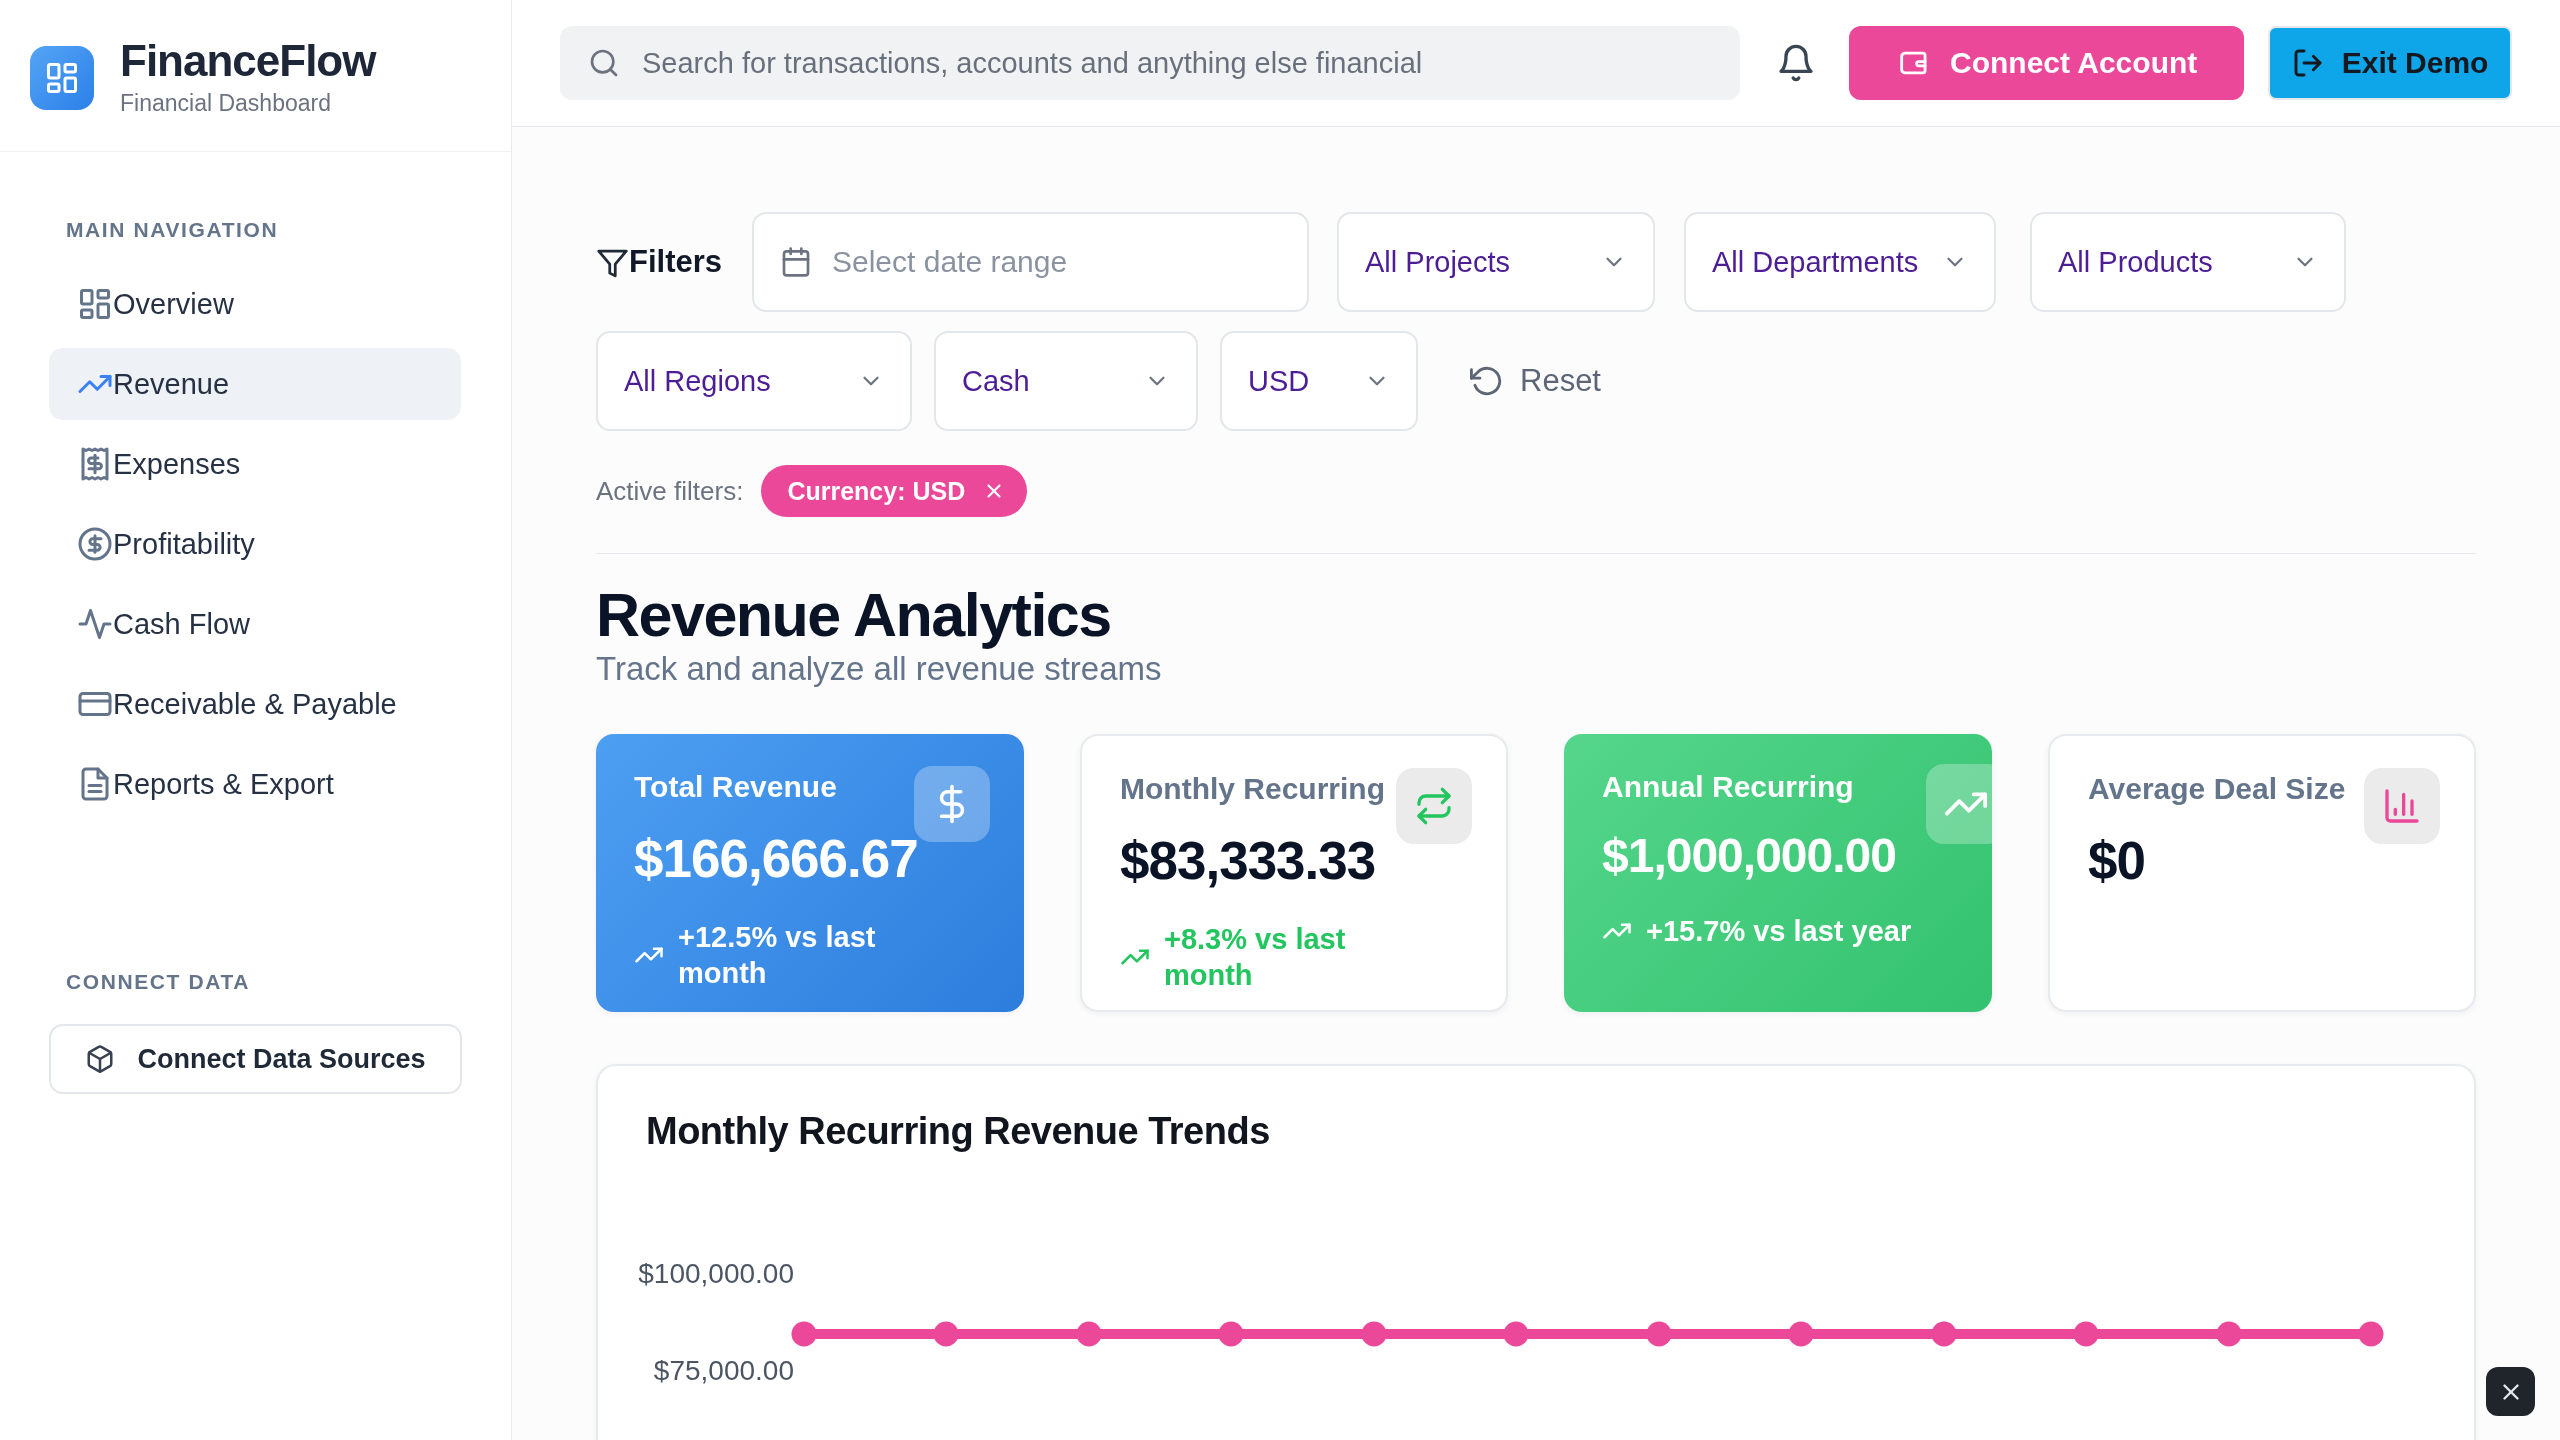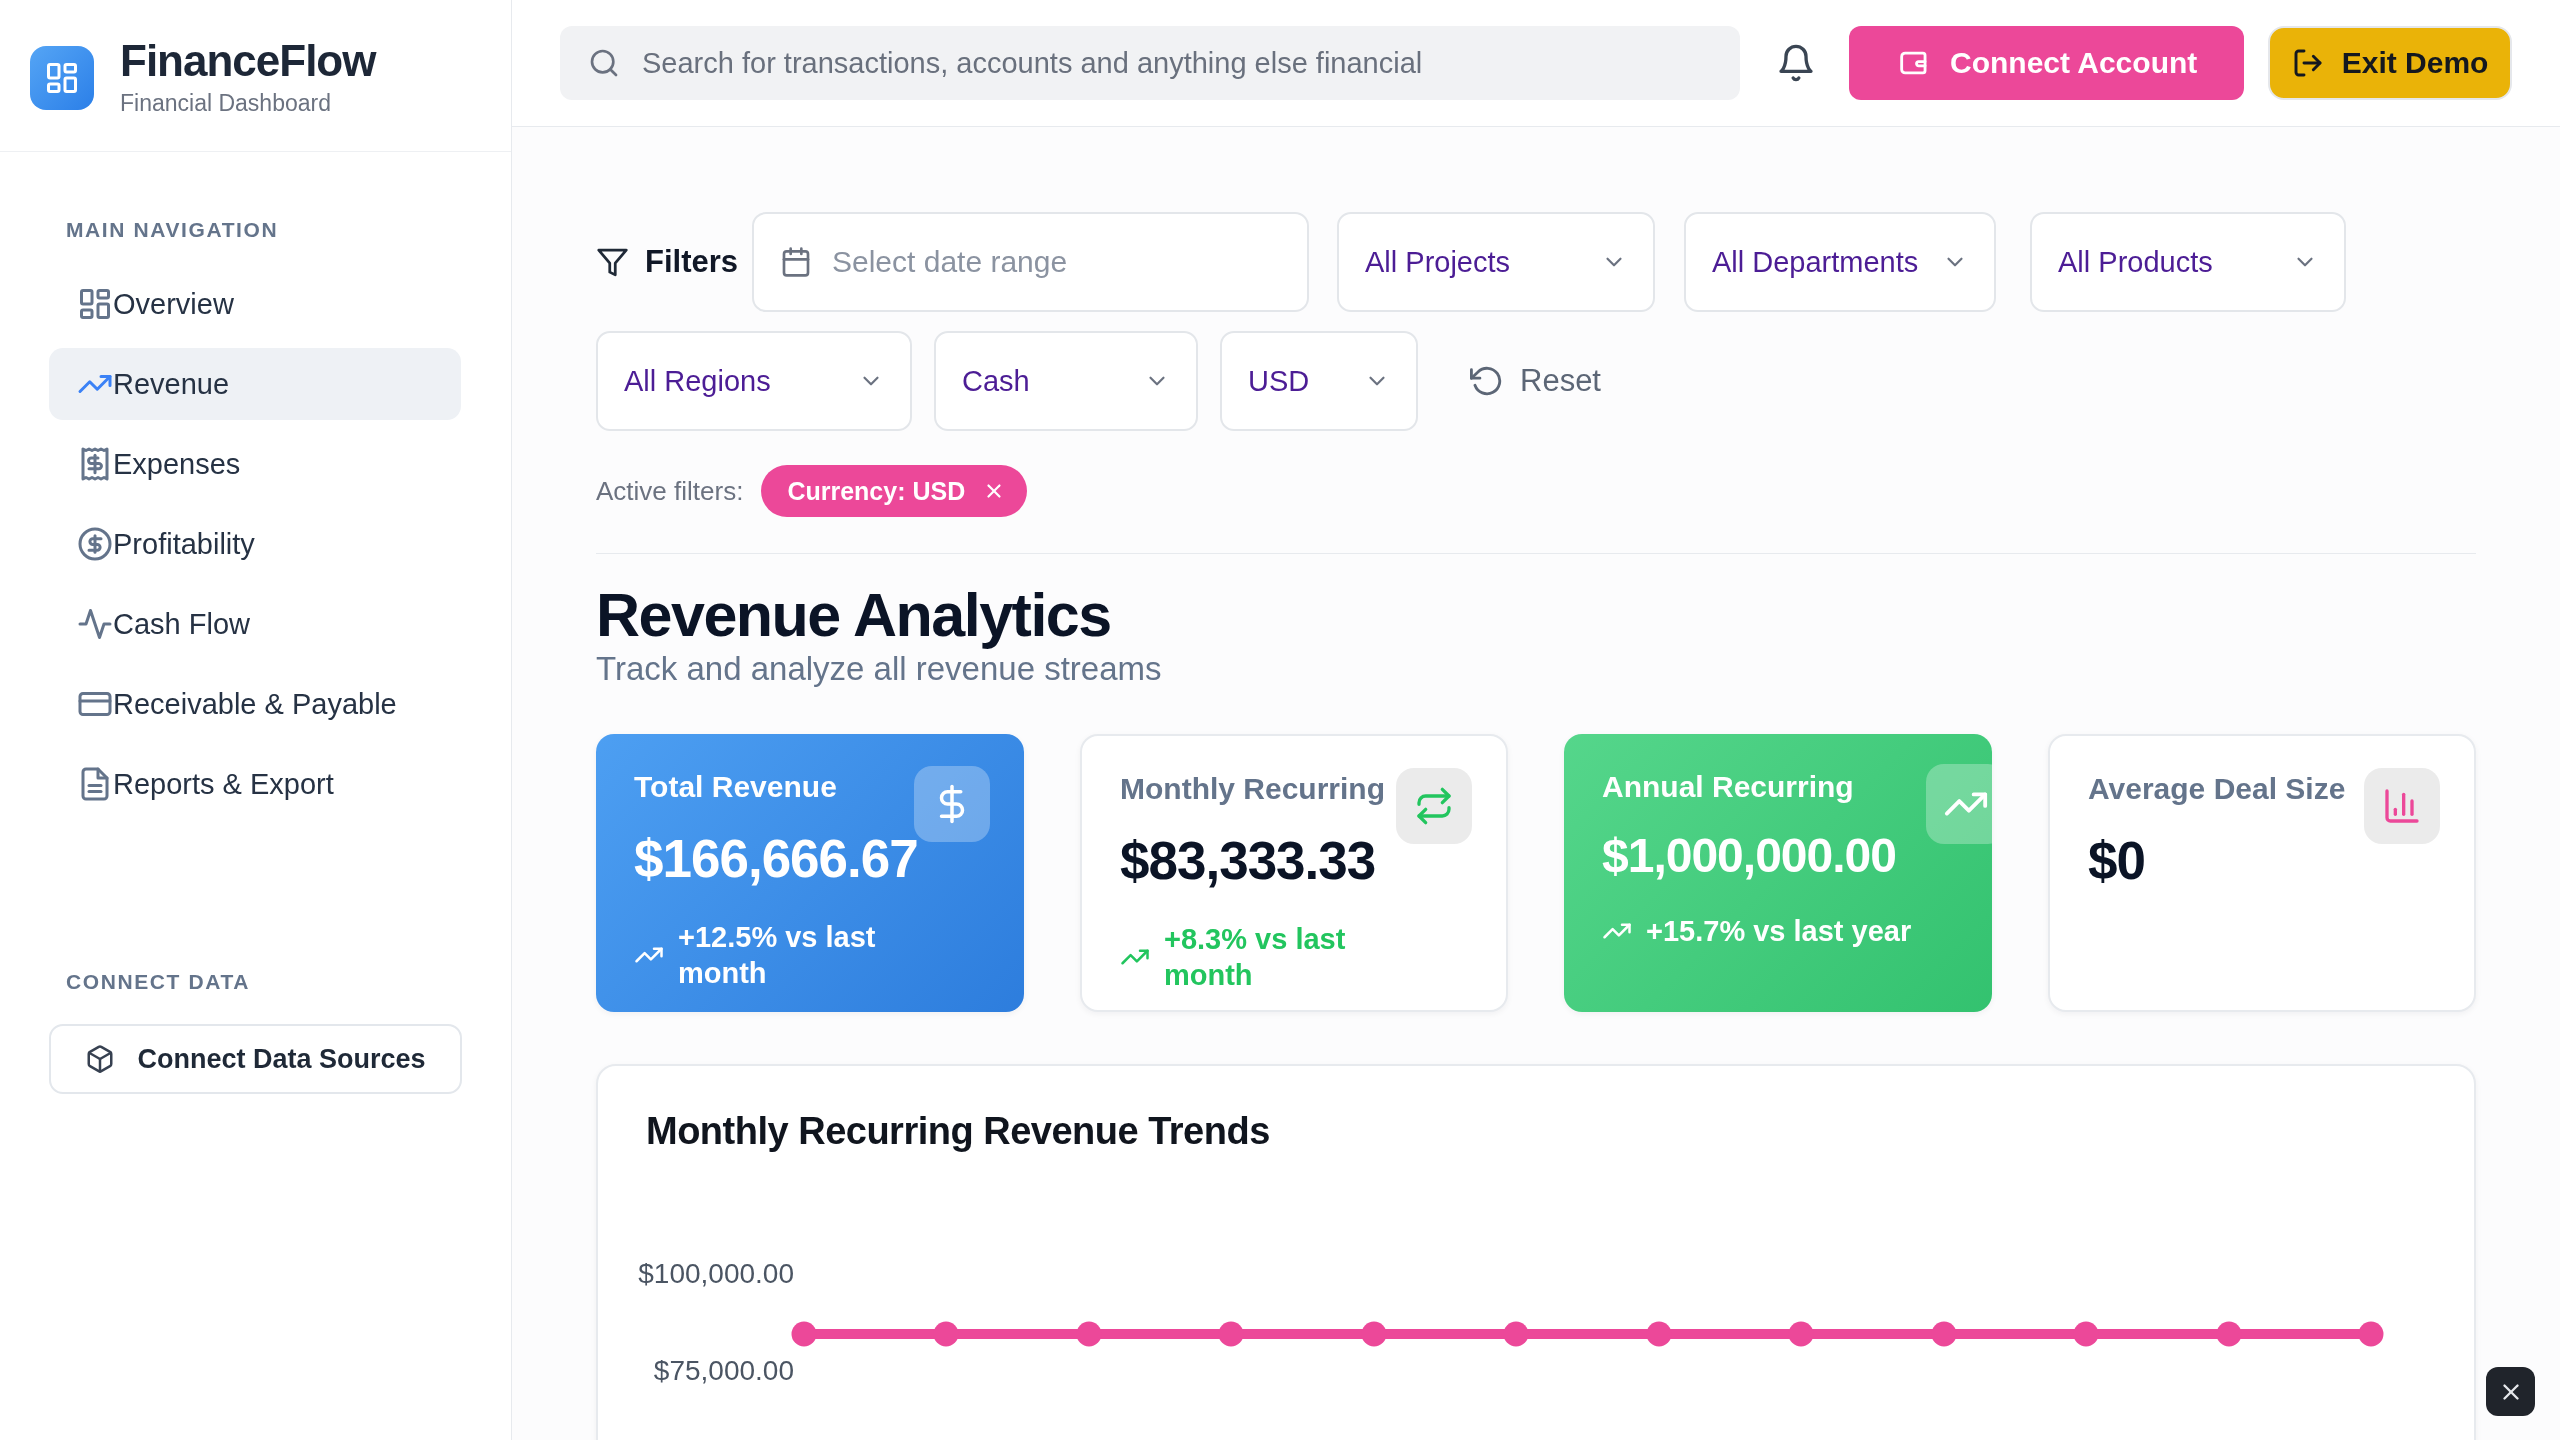--- a/index.html
+++ b/index.html
@@ -23,26 +23,26 @@
   .nav-item.active{background:#eef1f5;}
   .connect-heading{margin:150px 0 0 66px;font-size:21px;font-weight:700;letter-spacing:1.6px;color:#64748b;}
   .connect-btn{margin:30px 50px 0 49px;width:413px;height:70px;border:2px solid #e3e7ec;border-radius:14px;background:#fff;display:flex;align-items:center;justify-content:center;gap:22px;font-size:27px;font-weight:600;color:#1f2937;cursor:pointer;}
   
   .topbar{position:absolute;left:512px;top:0;right:0;height:127px;background:#fff;border-bottom:1px solid #e7eaee;display:flex;align-items:center;padding:0 48px;}
   .search{flex:0 0 1180px;height:74px;background:#f1f2f4;border-radius:12px;display:flex;align-items:center;gap:22px;padding:0 28px;}
   .search input{flex:1;background:transparent;border:none;outline:none;font-size:29px;color:#374151;font-family:inherit;}
   .search input::placeholder{color:#69707d;}
   .bell-wrap{margin-left:26px;width:60px;height:60px;display:flex;align-items:center;justify-content:center;cursor:pointer;}
   .btn-primary{margin-left:24px;width:400px;height:74px;border-radius:12px;background:#ec4899;color:#fff;font-size:30px;font-weight:700;display:flex;align-items:center;justify-content:center;gap:20px;border:none;cursor:pointer;font-family:inherit;}
-  .btn-ghost{margin-left:24px;width:247px;height:74px;border-radius:16px;background:#eab308;border:2px solid #e5e7eb;color:#14181f;font-size:30px;font-weight:700;display:flex;align-items:center;justify-content:center;gap:18px;cursor:pointer;font-family:inherit;}
+  .btn-ghost{margin-left:24px;width:247px;height:74px;border-radius:8px;background:#0ea5e9;border:2px solid #e5e7eb;color:#14181f;font-size:30px;font-weight:700;display:flex;align-items:center;justify-content:center;gap:18px;cursor:pointer;font-family:inherit;}
   
   .main{position:absolute;left:512px;top:127px;right:0;bottom:0;padding:0 46px 0 48px;}
   .inner{margin:0 38px 0 36px;}
   .filters-row1{display:flex;align-items:center;gap:28px;margin-top:85px;}
-  .filters-label{display:flex;align-items:center;gap:16px;width:128px;flex:0 0 auto;}
+  .filters-label{display:flex;align-items:flex-end;width:128px;flex:0 0 auto;}
   .filters-label span{font-size:31px;font-weight:700;color:#111827;}
   .field{height:100px;border:2px solid #e3e6ea;border-radius:14px;background:#fff;display:flex;align-items:center;padding:0 26px;cursor:pointer;}
   .date-field{width:557px;gap:20px;}
   .date-field input{border:none;outline:none;background:transparent;font-size:30px;color:#374151;width:100%;font-family:inherit;}
   .date-field input::placeholder{color:#8b93a1;}
   .select{justify-content:space-between;}
   .select .val{font-size:29px;color:#4c1d95;}
   .w-projects{width:318px;}  .w-depts{width:312px;margin-left:1px;}  .w-products{width:316px;margin-left:6px;}
   .filters-row2{display:flex;align-items:center;gap:22px;margin-top:19px;}
   .w-regions{width:316px;}  .w-cash{width:264px;}  .w-usd{width:198px;}

